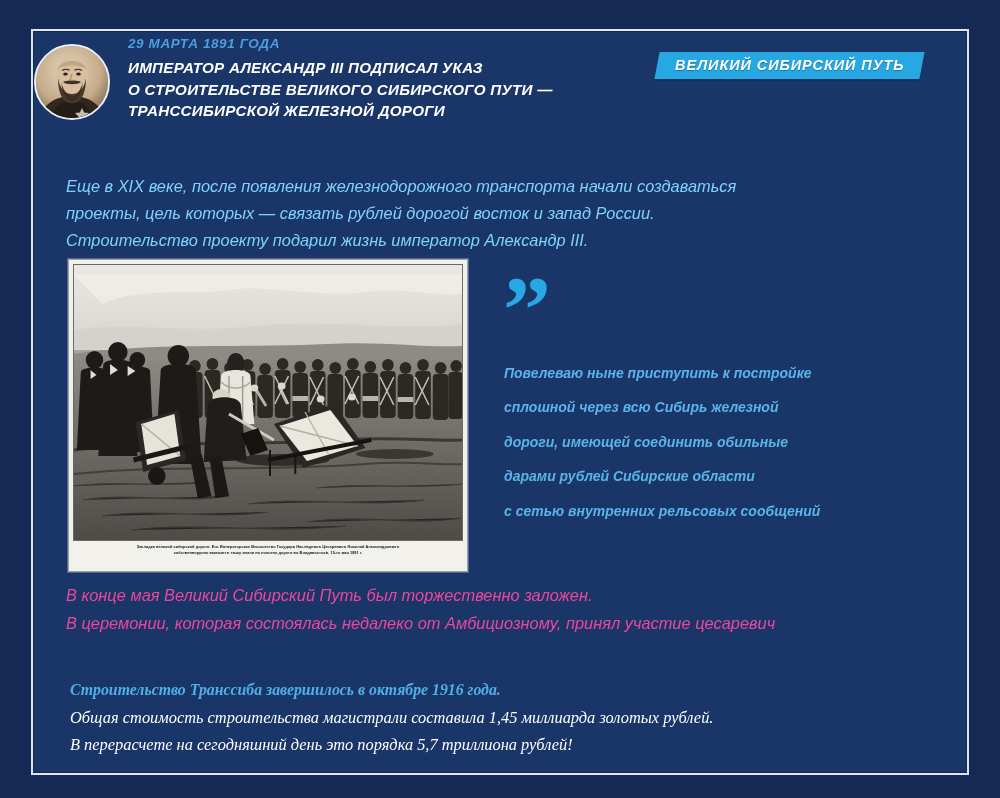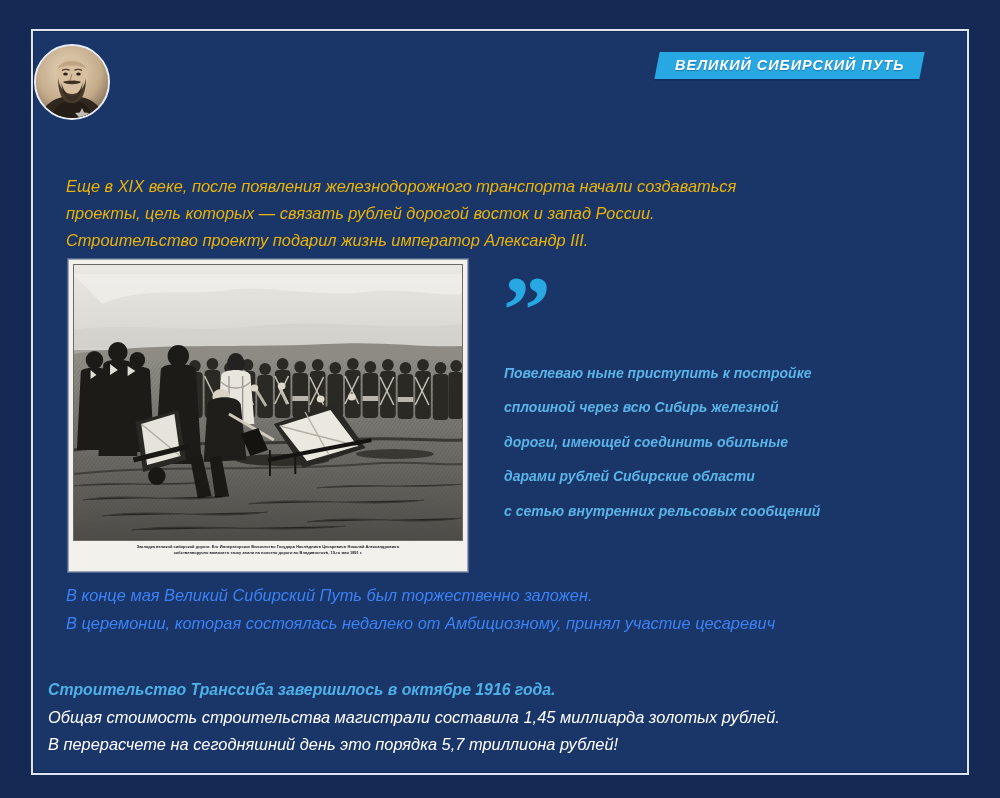--- a/index.html
+++ b/index.html
@@ -114,21 +114,21 @@
     white-space: nowrap;
     text-shadow: 0 1px 1px rgba(10,50,100,.45);
   }
 
   
   #intro {
     position: absolute;
     left: 66px;
     top: 173px;
     width: 880px;
-    color: #eab308;
+    color: #7dd3fc;
     font-size: 16.4px;
     font-style: italic;
     line-height: 27px;
   }
   #intro div { white-space: nowrap; }
 
   
   #engraving {
     position: absolute;
     left: 68px;
@@ -188,36 +188,37 @@
     line-height: 34.4px;
   }
   #quote-text div { white-space: nowrap; }
 
   
   #closing {
     position: absolute;
     left: 66px;
     top: 582px;
     width: 890px;
-    color: #3b82f6;
+    color: #ec4899;
     font-size: 16.4px;
     font-style: italic;
     line-height: 27.5px;
   }
   #closing div { white-space: nowrap; }
 
   #summary {
     position: absolute;
-    left: 48px;
+    left: 70px;
     top: 676px;
     width: 890px;
     font-size: 16.4px;
     font-style: italic;
     line-height: 27.5px;
     color: #ffffff;
+    font-family: Liberation Serif, serif;
   }
   #summary div { white-space: nowrap; }
   #summary .accent {
     color: #4fb0e8;
     font-weight: bold;
     font-size: 15.8px;
   }
 </style>
 </head>
 <body>
@@ -257,20 +258,28 @@
 
         <path d="M26 24.5 C28 23 32 23 33.5 24.3" stroke="#4a3a2c" stroke-width="1.4" fill="none"></path>
         <path d="M38.5 24.3 C40 23 44 23 46 24.5" stroke="#4a3a2c" stroke-width="1.4" fill="none"></path>
 
         <path d="M36 28 L34 34 L37.5 34.5" stroke="#a98a66" stroke-width="1.1" fill="none"></path>
 
         <path d="M46 62 l2.2 4.4 4.8 .7 -3.5 3.4 .8 4.8 -4.3-2.3 -4.3 2.3 .8-4.8 -3.5-3.4 4.8-.7 Z" fill="#ded8cc" opacity=".85"></path>
       </svg>
     </div>
 
+    <div id="headtext">
+      <div class="kicker">29 МАРТА 1891 ГОДА</div>
+      <div class="headline">
+        <div>ИМПЕРАТОР АЛЕКСАНДР III ПОДПИСАЛ УКАЗ</div>
+        <div>О СТРОИТЕЛЬСТВЕ ВЕЛИКОГО СИБИРСКОГО ПУТИ —</div>
+        <div>ТРАНССИБИРСКОЙ ЖЕЛЕЗНОЙ ДОРОГИ</div>
+      </div>
+    </div>
 
     <div id="badge-wrap">
       <div id="badge">
         <span>ВЕЛИКИЙ СИБИРСКИЙ ПУТЬ</span>
       </div>
     </div>
   </div>
 
   <div id="intro">
     <div>Еще в XIX веке, после появления железнодорожного транспорта начали создаваться</div>

